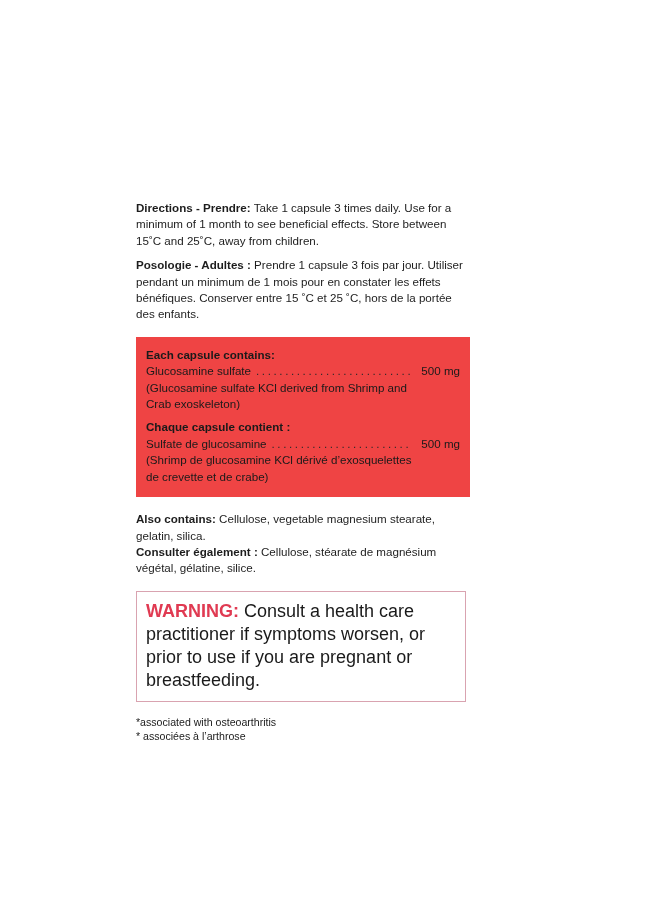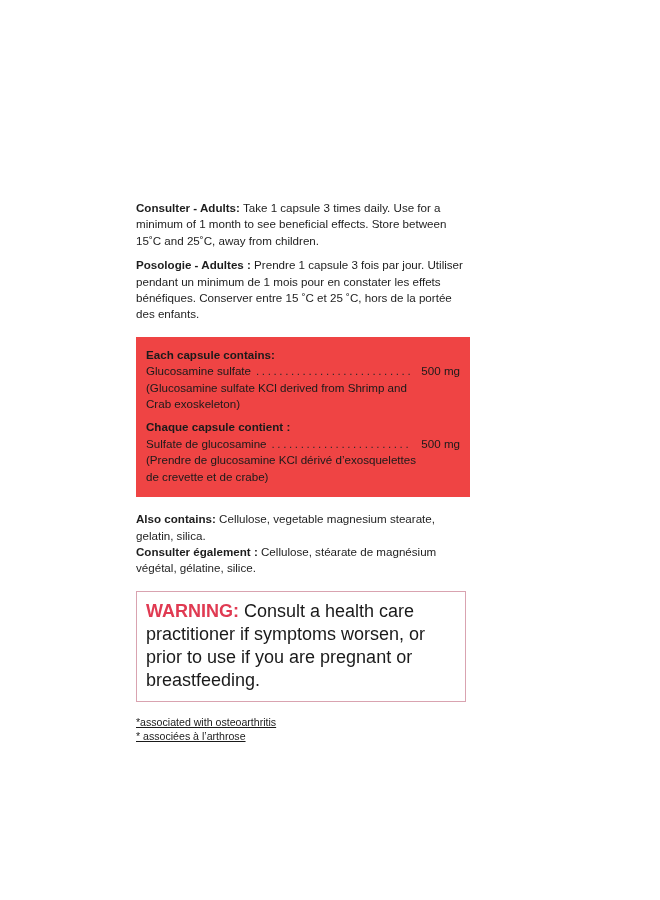--- a/index.html
+++ b/index.html
@@ -122,51 +122,50 @@
 
   
   .footnotes {
     margin-top: 13px;
     font-size: 10.6px;
     line-height: 14.6px;
   }
 
   .footnote {
     margin: 0;
-    text-decoration: underline;
   }
 </style>
 </head>
 <body>
 
 <div class="label-panel">
 
   <div class="block">
-    <p class="para"><span class="lead">Consulter - Adults:</span><span> Take 1 capsule 3 times daily. Use for a minimum of 1 month to see beneficial effects. Store between 15˚C and 25˚C, away from children.</span></p>
+    <p class="para"><span class="lead">Directions - Prendre:</span><span> Take 1 capsule 3 times daily. Use for a minimum of 1 month to see beneficial effects. Store between 15˚C and 25˚C, away from children.</span></p>
     <p class="para"><span class="lead">Posologie - Adultes :</span><span> Prendre 1 capsule 3 fois par jour. Utiliser pendant un minimum de 1 mois pour en constater les effets bénéfiques. Conserver entre 15 ˚C et 25 ˚C, hors de la portée des enfants.</span></p>
   </div>
 
   <div class="ingredients-panel">
 
     <p class="ing-heading">Each capsule contains:</p>
     <div class="ing-row">
       <span class="ing-name">Glucosamine sulfate</span>
       <span class="ing-leader">...........................</span>
       <span class="ing-amount">500 mg</span>
     </div>
     <p class="ing-sub">(Glucosamine sulfate KCl derived from Shrimp and</p>
     <p class="ing-sub">Crab exoskeleton)</p>
 
     <p class="ing-heading second">Chaque capsule contient :</p>
     <div class="ing-row">
       <span class="ing-name">Sulfate de glucosamine</span>
       <span class="ing-leader">........................</span>
       <span class="ing-amount">500 mg</span>
     </div>
-    <p class="ing-sub">(Prendre de glucosamine KCl dérivé d’exosquelettes</p>
+    <p class="ing-sub">(Shrimp de glucosamine KCl dérivé d’exosquelettes</p>
     <p class="ing-sub">de crevette et de crabe)</p>
 
   </div>
 
   <div class="block also-block">
     <p class="para"><span class="lead">Also contains:</span><span> Cellulose, vegetable magnesium stearate, gelatin, silica.</span></p>
     <p class="para" style="margin-top:0"><span class="lead">Consulter également :</span><span> Cellulose, stéarate de magnésium végétal, gélatine, silice.</span></p>
   </div>
 
   <div class="warning-box">

